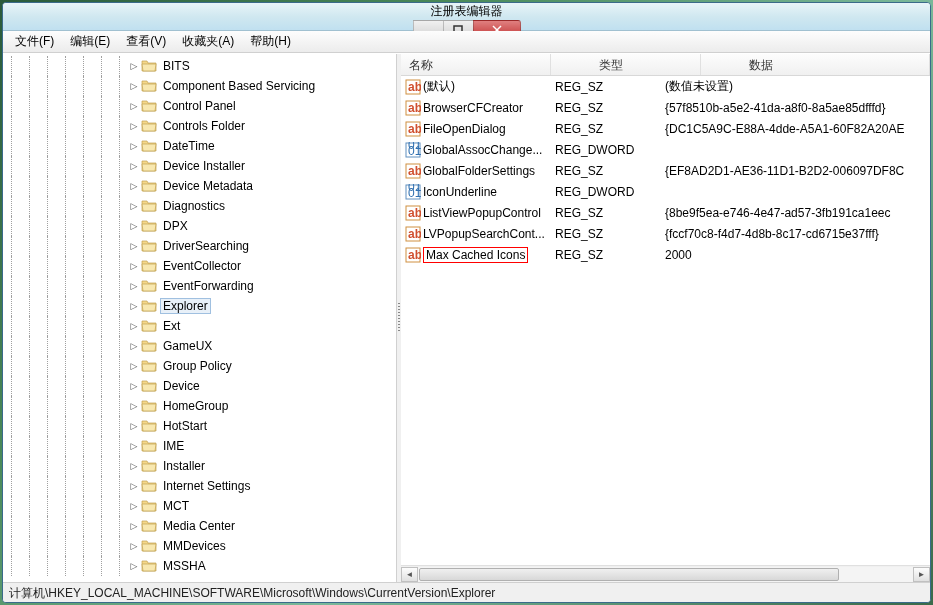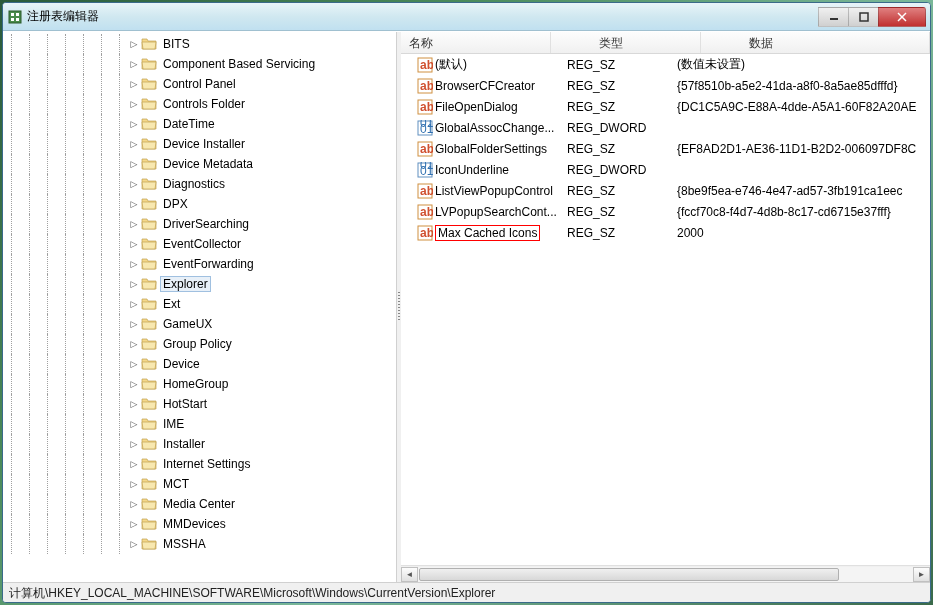--- a/index.html
+++ b/index.html
@@ -1,37 +1,37 @@
 <!DOCTYPE html>
 <html><head>
 <meta charset="utf-8">
 <style>
 * { margin: 0; padding: 0; box-sizing: border-box; font-family: "Microsoft YaHei", Tahoma, sans-serif; font-size: 12px; }
 body { width: 933px; height: 605px; background: linear-gradient(135deg, #2a5a3a 0%, #4a8a5a 30%, #7ab89a 60%, #3a6a4a 100%); overflow: hidden; }
 .window { position: absolute; top: 2px; left: 2px; right: 2px; bottom: 2px; background: #fff; border: 1px solid #3a6a8a; border-radius: 4px; overflow: hidden; display: flex; flex-direction: column; }
-.titlebar { height: 28px; background: linear-gradient(to bottom, #e8f4f8 0%, #d0e8f0 50%, #c0e0f0 100%); display: flex; align-items: center; padding: 0 4px; border-bottom: 1px solid #a0c0d0; }
+.titlebar { height: 28px; background: linear-gradient(to bottom, #e8f4f8 0%, #d0e8f0 50%, #c0e0f0 100%); display: flex; align-items: center; padding: 0 4px; border-bottom: 1px solid #a0c0d0; flex-direction: column; }
 .title-icon { width: 16px; height: 16px; margin-right: 4px; }
 .title-text { flex: 1; color: #000; font-size: 12px; }
 .win-buttons { display: flex; gap: 0; }
 .win-btn { width: 30px; height: 20px; border: 1px solid rgba(0,0,0,0.2); background: linear-gradient(to bottom, #f0f0f0, #d0d0d0); display: flex; align-items: center; justify-content: center; cursor: default; }
 .win-btn.close { width: 48px; background: linear-gradient(to bottom, #e08080, #c03030); color: #fff; border-top-right-radius: 3px; }
 .win-btn.min, .win-btn.max { border-right: none; }
 .menubar { height: 22px; background: linear-gradient(to bottom, #fdfdfd, #ececec); border-bottom: 1px solid #d0d0d0; display: flex; align-items: center; padding: 0 4px; }
 .menu-item { padding: 2px 8px; cursor: default; }
 .content { flex: 1; display: flex; border-top: 1px solid #fff; overflow: hidden; }
 .tree-pane { width: 394px; background: #fff; border-right: 1px solid #d0d0d0; overflow: auto; position: relative; }
 .splitter { width: 4px; background: #f0f0f0; cursor: ew-resize; display: flex; align-items: center; justify-content: center; }
 .splitter::after { content: ""; width: 2px; height: 30px; background: repeating-linear-gradient(to bottom, #888 0, #888 1px, transparent 1px, transparent 3px); }
 .list-pane { flex: 1; background: #fff; display: flex; flex-direction: column; overflow: hidden; }
 .list-header { display: flex; height: 22px; background: linear-gradient(to bottom, #fdfdfd, #f0f0f0); border-bottom: 1px solid #d8d8d8; gap: 40px; }
 .list-header-cell { padding: 3px 8px; border-right: 1px solid #e0e0e0; color: #333; }
 .col-name { width: 150px; }
 .col-type { width: 110px; }
 .col-data { flex: 1; }
-.list-body { flex: 1; overflow: auto; margin-left: 12px; }
+.list-body { flex: 1; overflow: auto; }
 .list-row { display: flex; height: 21px; align-items: center; white-space: nowrap; }
 .list-row .cell { padding: 0 4px; overflow: hidden; text-overflow: ellipsis; }
 .list-row .cell-name { width: 150px; display: flex; align-items: center; gap: 2px; }
 .list-row .cell-type { width: 110px; }
 .list-row .cell-data { flex: 1; }
 .list-row.highlighted .name-text { background: #fff; border: 1px solid red; padding: 0 2px; }
 .reg-icon { width: 16px; height: 16px; flex-shrink: 0; }
 .tree-body { padding-top: 2px; }
 .tree-row { display: flex; align-items: center; height: 20px; white-space: nowrap; }
 .tree-indent { display: inline-block; width: 18px; height: 20px; position: relative; }
@@ -72,20 +72,27 @@
         </div>
       <div class="win-btn close">
           <svg width="10" height="10">
             <line x1="1" y1="1" x2="9" y2="9" stroke="#fff" stroke-width="1.5"></line>
             <line x1="9" y1="1" x2="1" y2="9" stroke="#fff" stroke-width="1.5"></line>
           </svg>
         </div>
     </div>
   </div>
 
+  <div class="menubar">
+    <span class="menu-item">文件(F)</span>
+    <span class="menu-item">编辑(E)</span>
+    <span class="menu-item">查看(V)</span>
+    <span class="menu-item">收藏夹(A)</span>
+    <span class="menu-item">帮助(H)</span>
+  </div>
 
   <div class="content">
     <div class="tree-pane">
       <div class="tree-body" id="tree-body">
           <div class="tree-row">
             <span class="tree-indent">
               <span class="tree-line-v"></span>
             </span>
             <span class="tree-indent">
               <span class="tree-line-v"></span>

